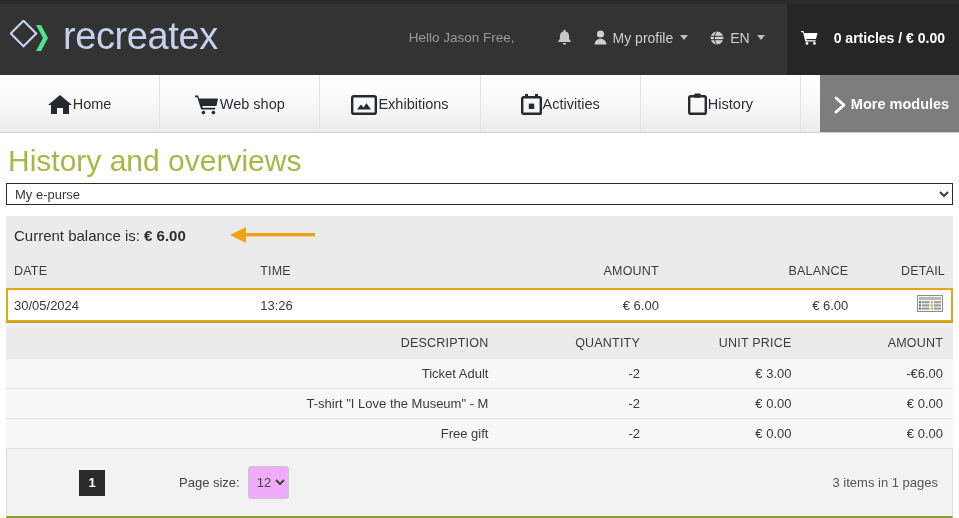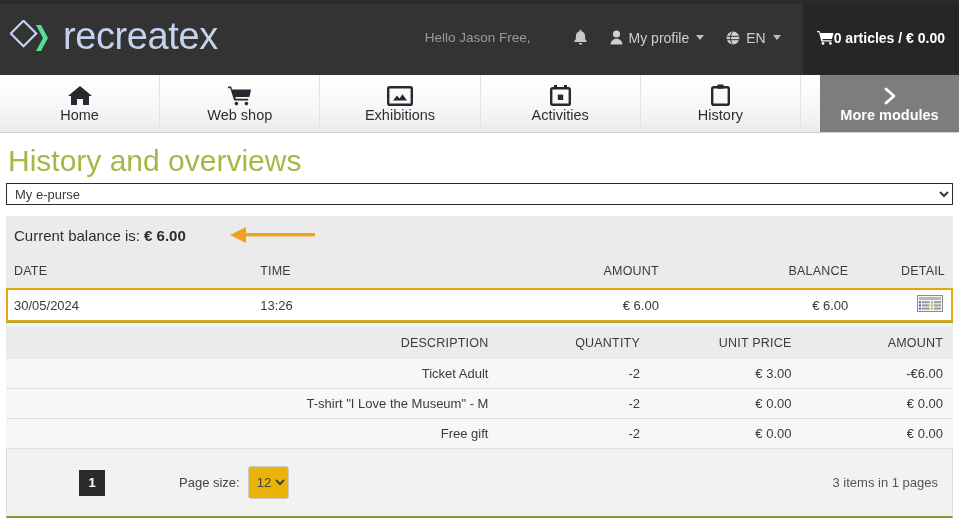--- a/index.html
+++ b/index.html
@@ -73,40 +73,39 @@
     border-left: 4.5px solid transparent;
     border-right: 4.5px solid transparent;
     border-top: 5px solid #bdbdbd;
     margin-left: 1px;
   }
   .cart-box {
     background: #262626;
     height: 100%;
     display: flex;
     align-items: center;
-    gap: 0;
+    gap: 16px;
     padding: 0 14px 0 14px;
     color: #ffffff;
     font-size: 14px;
     font-weight: bold;
     cursor: pointer;
     justify-content: flex-end;
   }
 
   
   .navbar {
     display: flex;
     height: 58px;
     background: linear-gradient(to bottom, #ffffff 0%, #f7f7f7 55%, #ebebeb 100%);
     border-bottom: 1px solid #cfcfcf;
   }
   .nav-item {
     flex: 1 1 0;
     display: flex;
-    flex-direction: column;
     align-items: center;
     justify-content: center;
     gap: 1px;
     color: #2b2f33;
     font-size: 14.5px;
     cursor: pointer;
     border-right: 1px solid #e3e3e3;
   }
   .nav-item .nav-ico {
     height: 22px;
@@ -256,21 +255,21 @@
     font-size: 13px;
     color: #444;
   }
   select.pagesize {
     margin-left: 8px;
     font-family: "Liberation Sans", sans-serif;
     font-size: 13px;
     color: #444;
     height: 33px;
     border: 1px solid #c9c9c9;
-    background: #eab308;
+    background: #f0abfc;
     border-radius: 3px;
     padding-left: 4px;
   }
   .items-info {
     margin-left: auto;
     font-size: 13px;
     color: #555;
     padding-right: 4px;
   }
 

